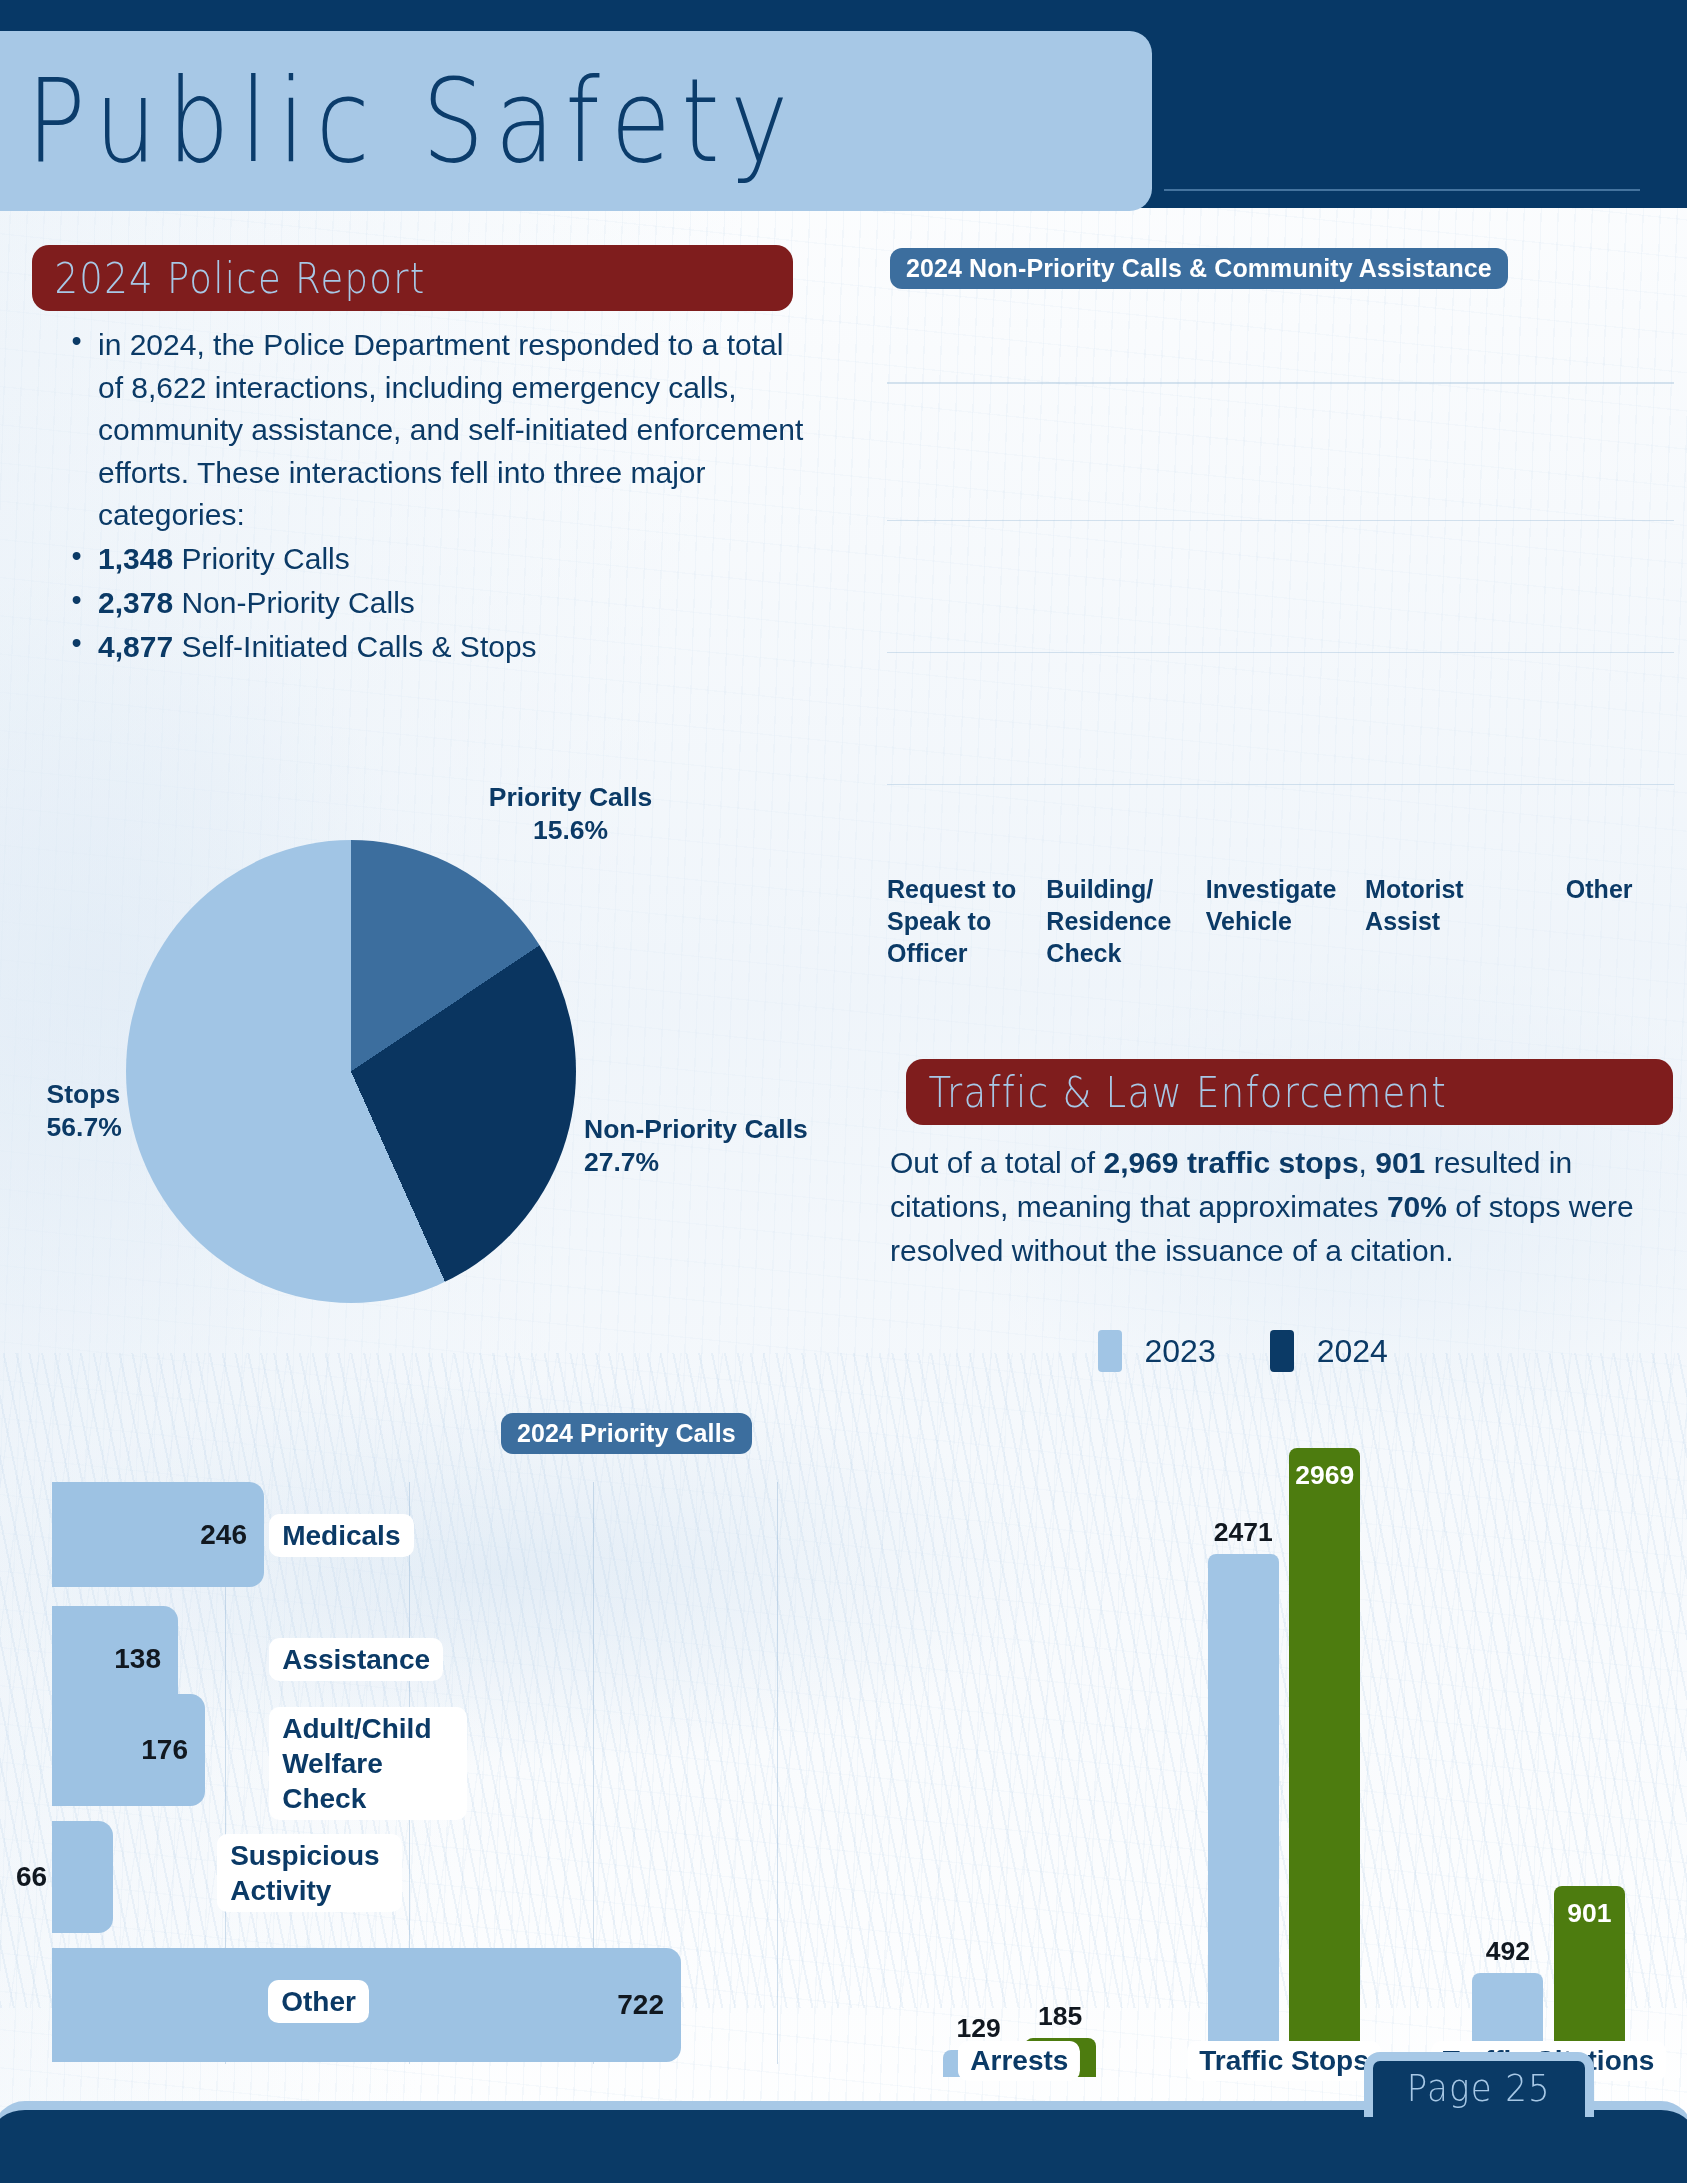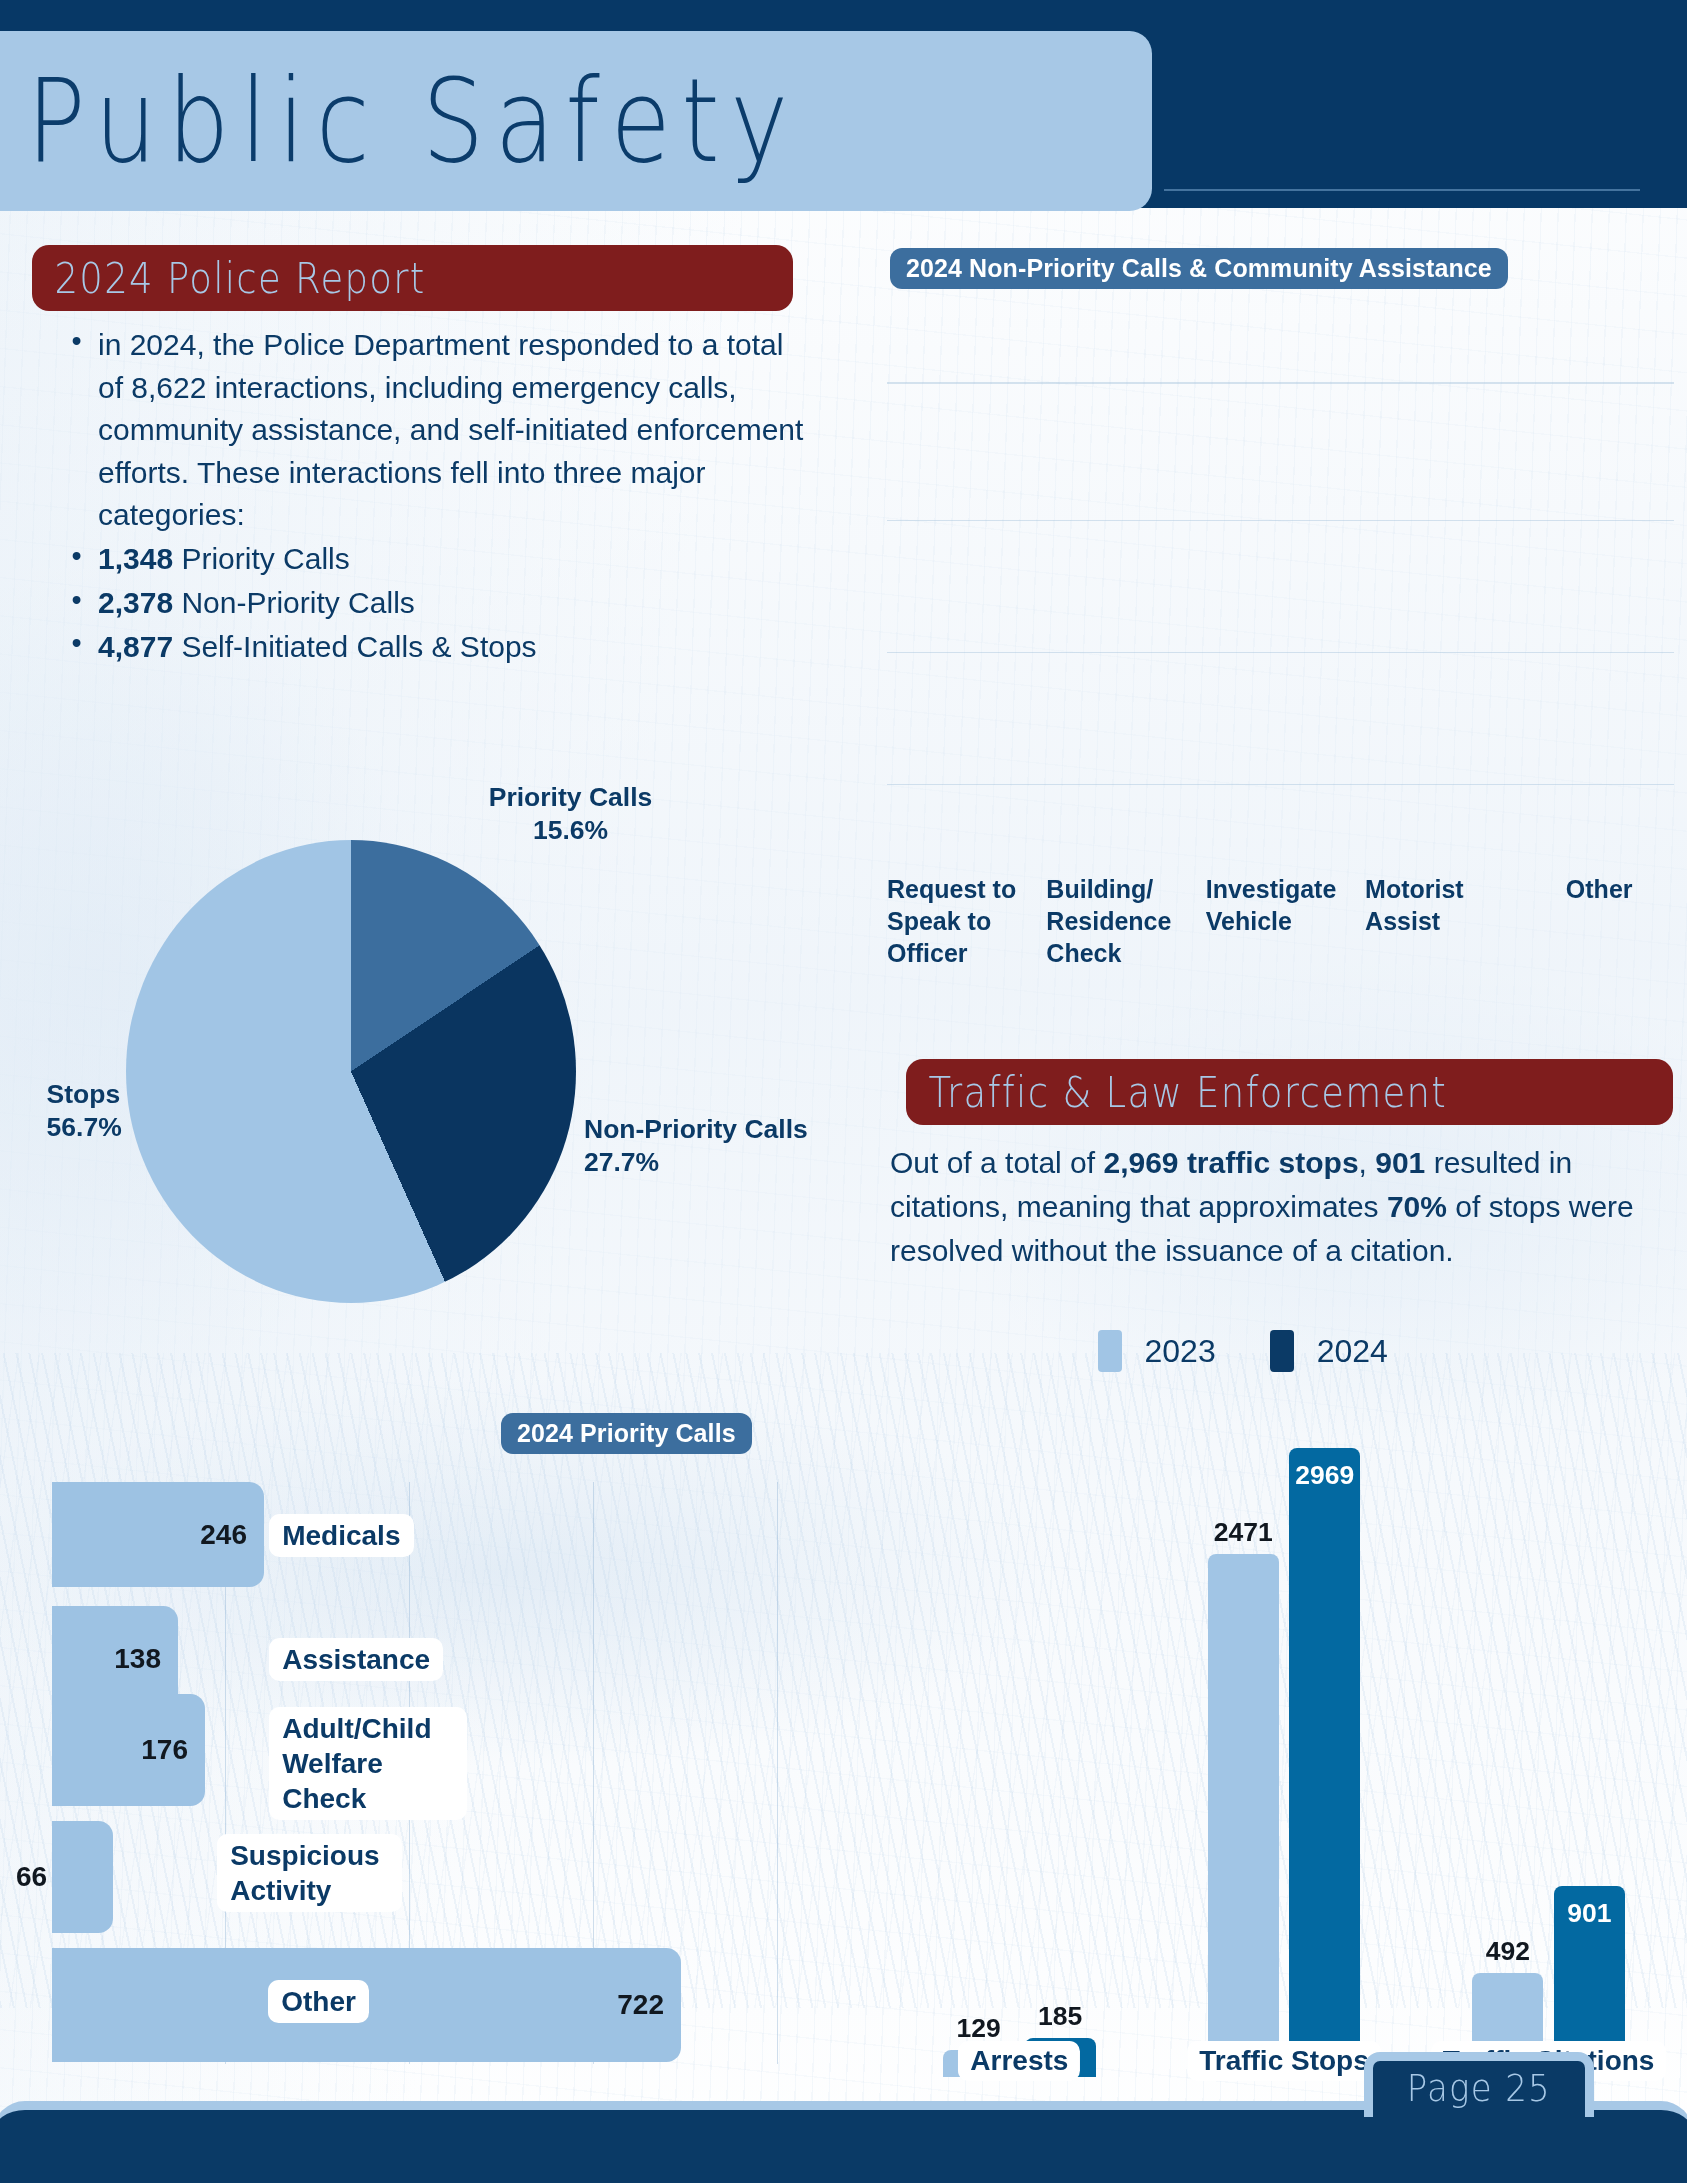--- a/index.html
+++ b/index.html
@@ -198,21 +198,21 @@
 
   
   #chart-traffic { position: absolute; left: 887px; top: 1409px; width: 794px; height: 668px; }
   #chart-traffic .plot {
     position: absolute; left: 0; right: 0; top: 0; bottom: 0;
     display: flex; align-items: flex-end; justify-content: space-around;
   }
   #chart-traffic .grp { display: flex; align-items: flex-end; gap: 10.6px; position: relative; }
   #chart-traffic .bar { width: 71px; position: relative; border-radius: 8px 8px 0 0; }
   #chart-traffic .bar.y2023 { background: #a1c5e5; }
-  #chart-traffic .bar.y2024 { background: #0369a1; }
+  #chart-traffic .bar.y2024 { background: #4d7c0f; }
   #chart-traffic .bar .val {
     position: absolute; left: 50%; transform: translateX(-50%);
     font-weight: bold; font-size: 26.5px; white-space: nowrap;
   }
   #chart-traffic .bar.y2023 .val { top: -37px; color: #111820; }
   #chart-traffic .bar.y2024 .val { top: 12px; color: #ffffff; }
   #chart-traffic .bar.y2024.small .val { top: -37px; color: #111820; }
   #chart-traffic .grp .glabel {
     position: absolute; left: 50%; transform: translateX(-50%);
     bottom: -4px;

